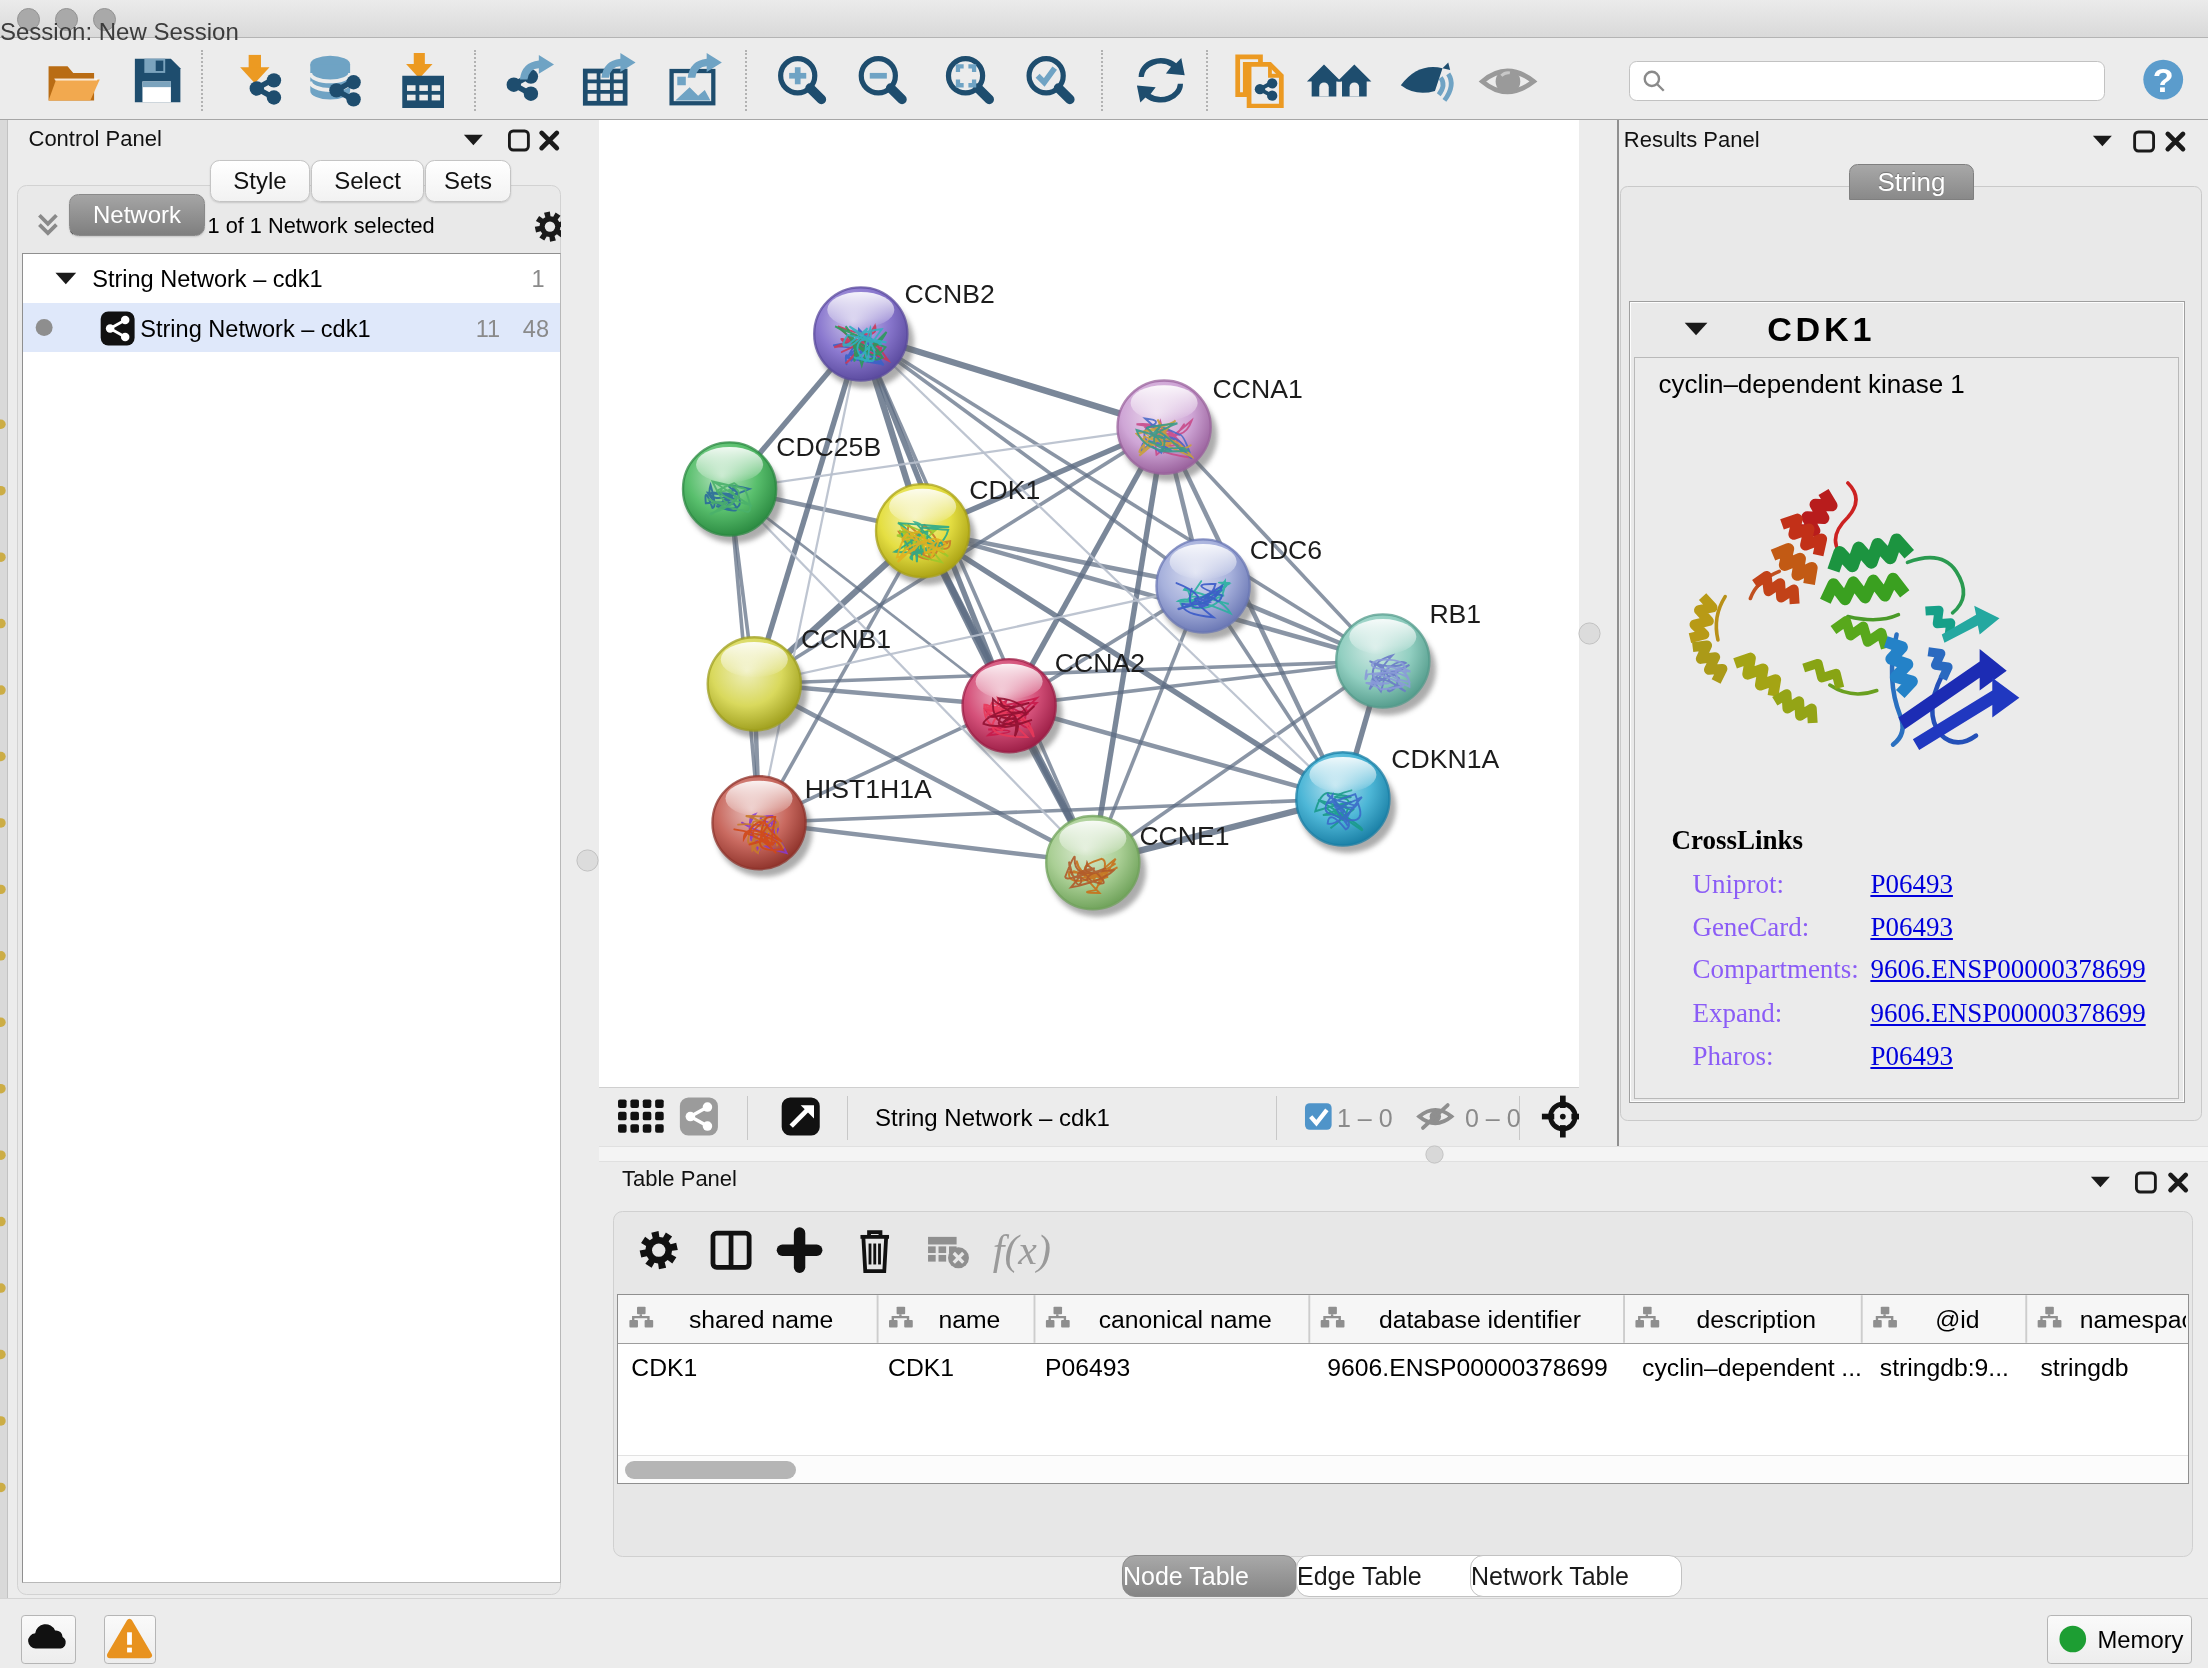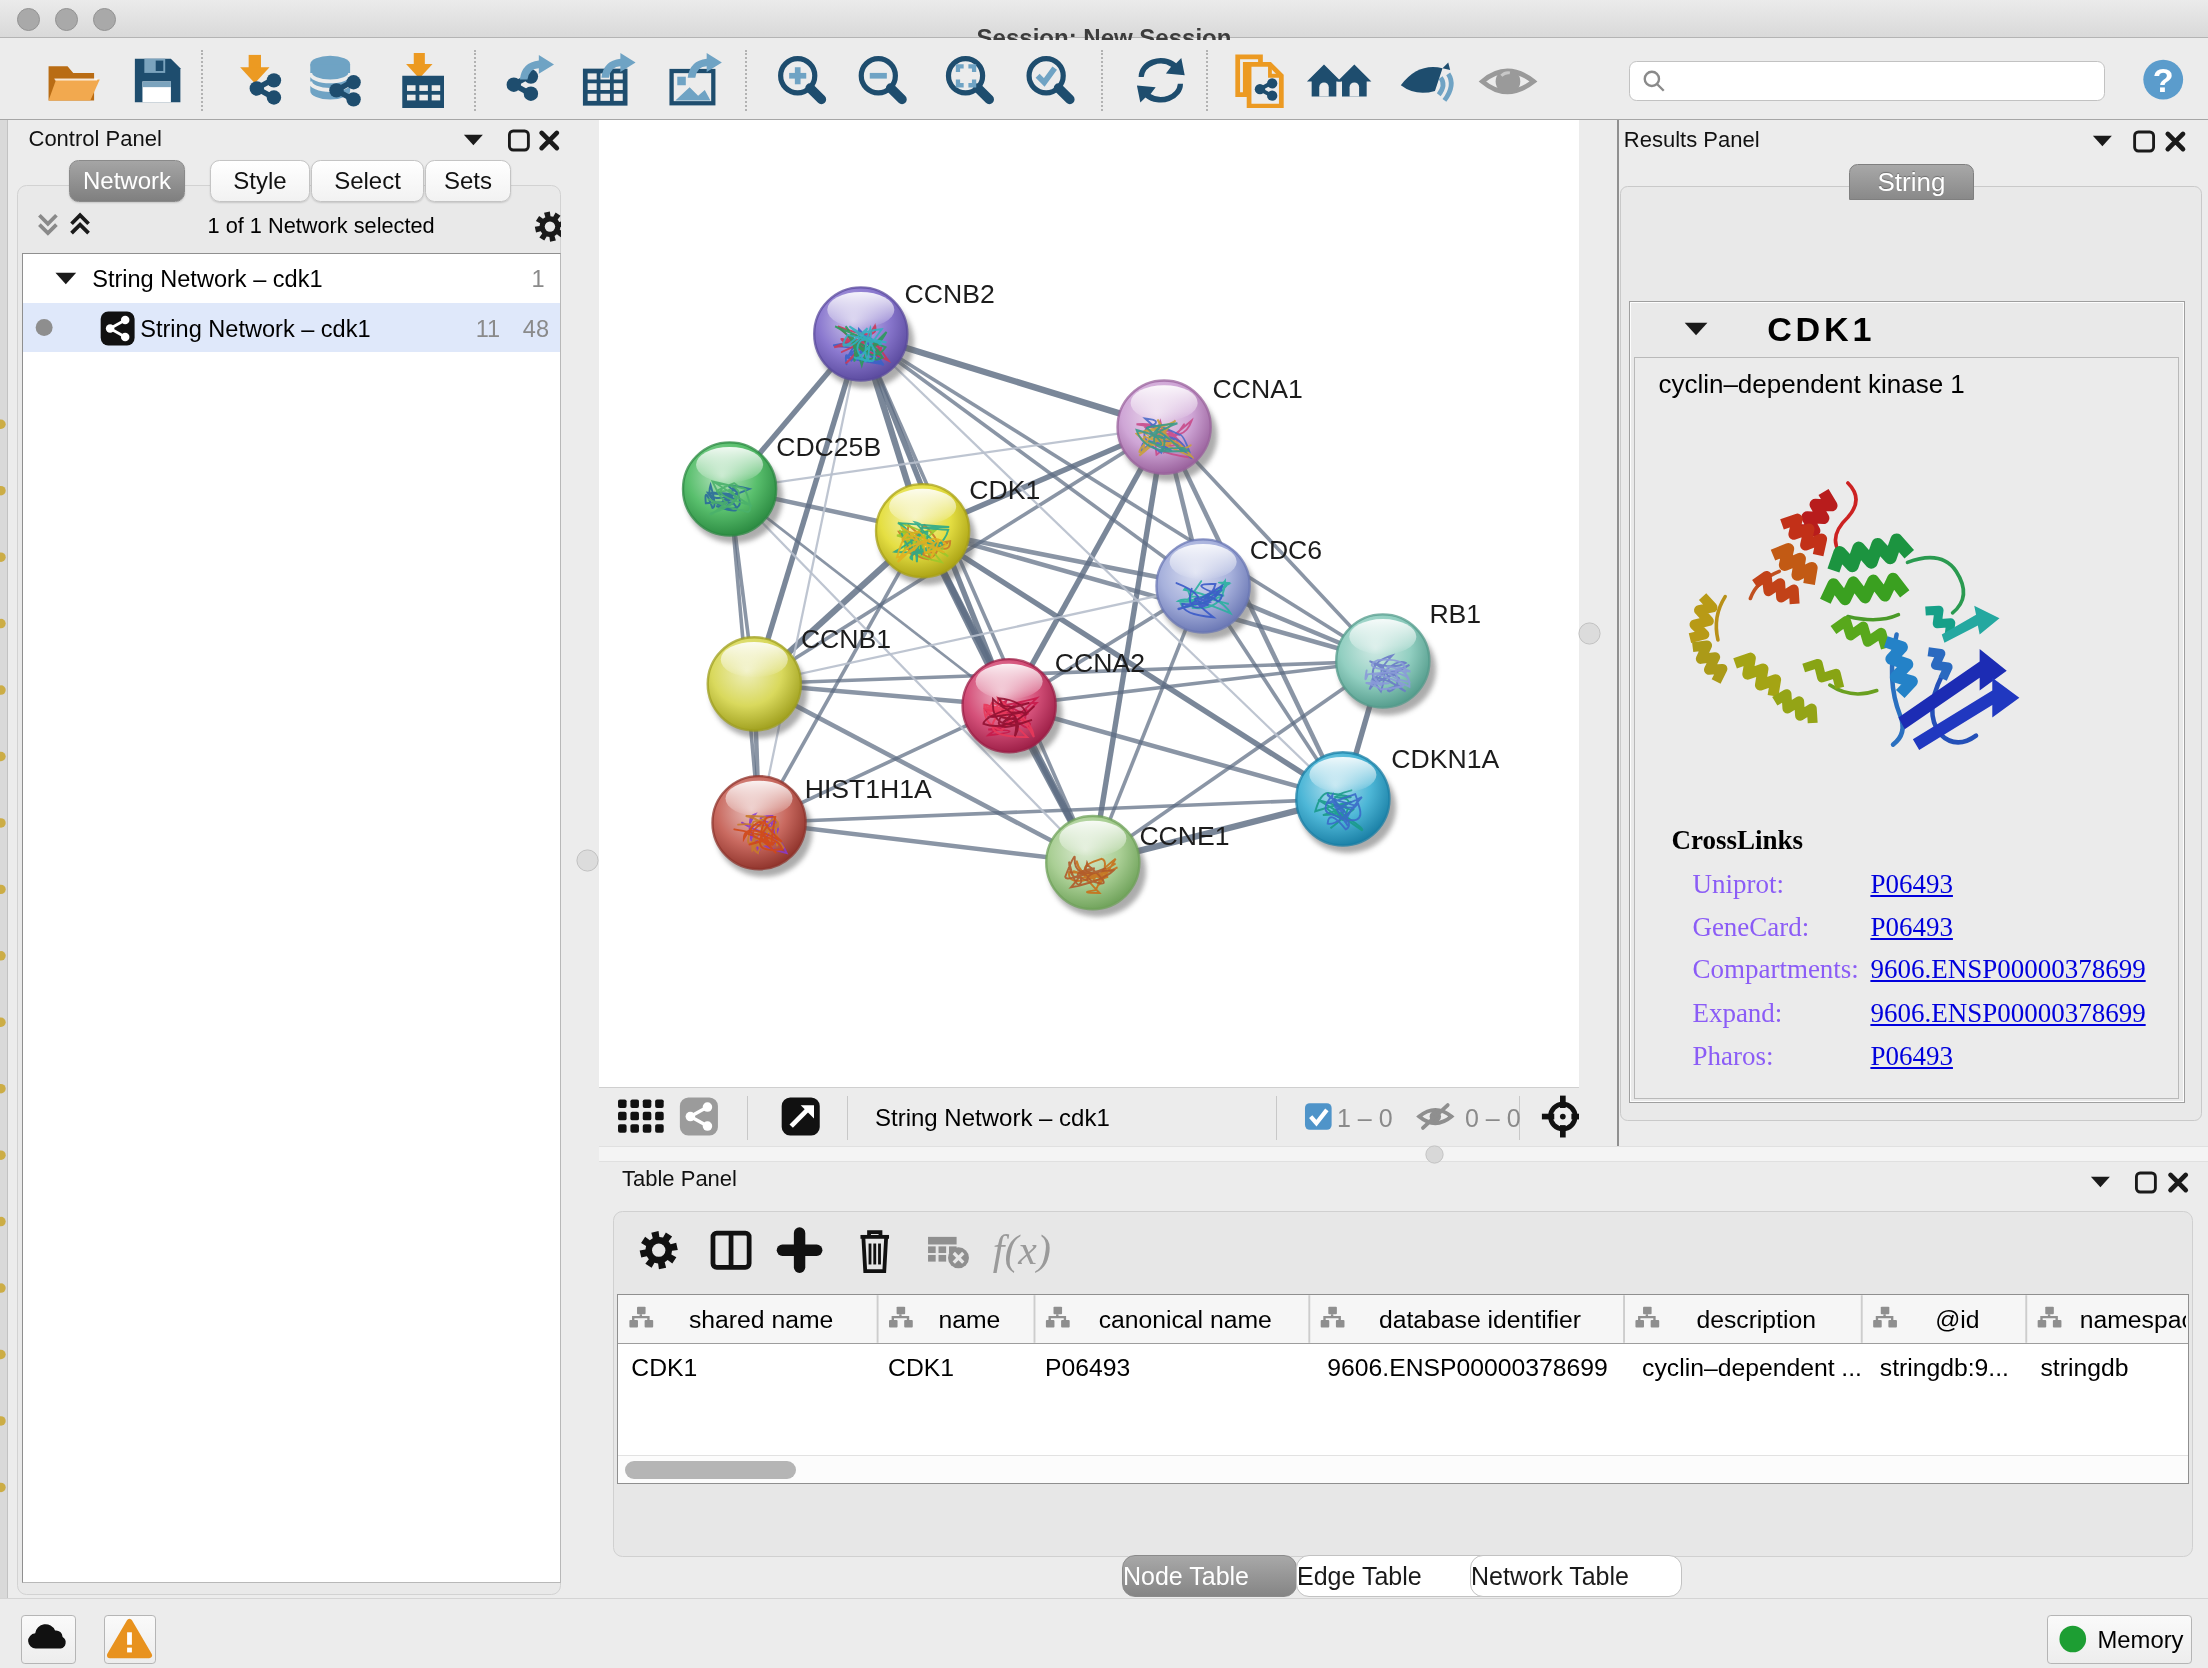--- a/index.html
+++ b/index.html
@@ -5,22 +5,22 @@
   * { margin:0; padding:0; box-sizing:border-box; }
   html,body { width:2208px; height:1668px; overflow:hidden; }
   body { font-family:"Liberation Sans", sans-serif; background:#ececec; position:relative; color:#1a1a1a; }
   .abs { position:absolute; }
 
   
   #titlebar { left:0; top:0; width:2208px; height:38px;
     background:linear-gradient(#ebebeb,#d9d9d9); border-bottom:1.9px solid #b4b4b4; }
   .tl { position:absolute; top:7.6px; width:23px; height:23px; border-radius:50%;
     background:#a9a9a9; border:1px solid #939393; }
-  #title-text { position:absolute; top:24px; left:0; width:100%; text-align:center;
-    font-size:24px; font-weight:bold; color:#3c3c3c; }
+  #title-text { position:absolute; top:18px; left:0; width:100%; 
+    font-size:24px; font-weight:normal; color:#3c3c3c; }
 
   
   #toolbar { left:0; top:40px; width:2208px; height:80px; background:#ececec; border-bottom:1.9px solid #a6a6a6; }
   .tsep { position:absolute; top:9.5px; height:61px; width:0;
     border-left:2.9px dotted #b2b2b2; }
   #searchbox { position:absolute; left:1629px; top:21px; width:476px; height:40px;
     background:#fff; border:1.9px solid #c2c2c2; border-radius:7.6px; }
 
   
   .panel-title { font-size:22px; color:#111; }
@@ -307,21 +307,21 @@
       <circle cx="1" cy="1369" r="5" fill="#c9a42c" opacity="0.85"></circle>
       <circle cx="1" cy="1439" r="5" fill="#c9a42c" opacity="0.85"></circle>
     </svg></div>
 
 <div class="abs panel-title" id="cp-title">Control Panel</div>
 <svg class="abs" style="left:462px;top:129px" width="110" height="23" viewBox="0 0 116 24">
   <path d="M2,6 L22,6 L12,17 Z" fill="#1a1a1a"></path>
   <rect x="50" y="2" width="20" height="20" rx="4" fill="none" stroke="#1a1a1a" stroke-width="3"></rect>
   <path d="M84,4 L100,20 M100,4 L84,20" stroke="#1a1a1a" stroke-width="5" stroke-linecap="round"></path>
 </svg>
-<div class="tab sel" style="left:69px;width:116px;">Network</div>
+<div class="tab sel" style="left:69px;width:136px;margin-top:34px;">Network</div>
 <div class="tab" style="left:210px;width:100px;">Style</div>
 <div class="tab" style="left:311px;width:113px;">Select</div>
 <div class="tab" style="left:425px;width:86px;">Sets</div>
 <div class="abs" id="cp-body"></div>
 <div class="abs" id="cp-head">
   <svg width="544" height="52" viewBox="0 0 572 55">
     <g stroke="#8a8a8a" stroke-width="4" fill="none">
       <path d="M22,14 L31,23 L40,14 M22,24 L31,33 L40,24"></path>
     </g>
     <g stroke="#1a1a1a" stroke-width="4" fill="none">

